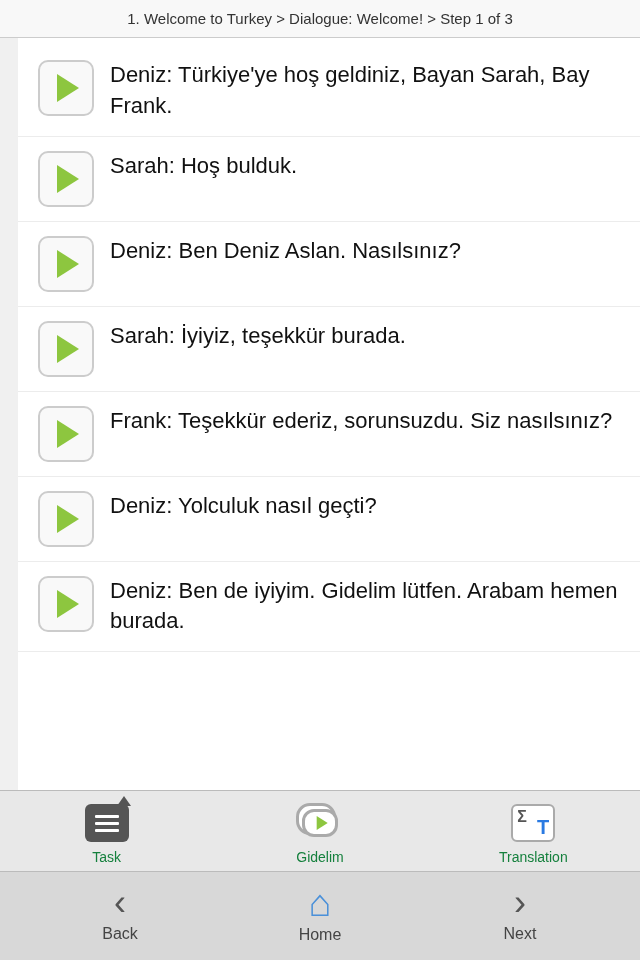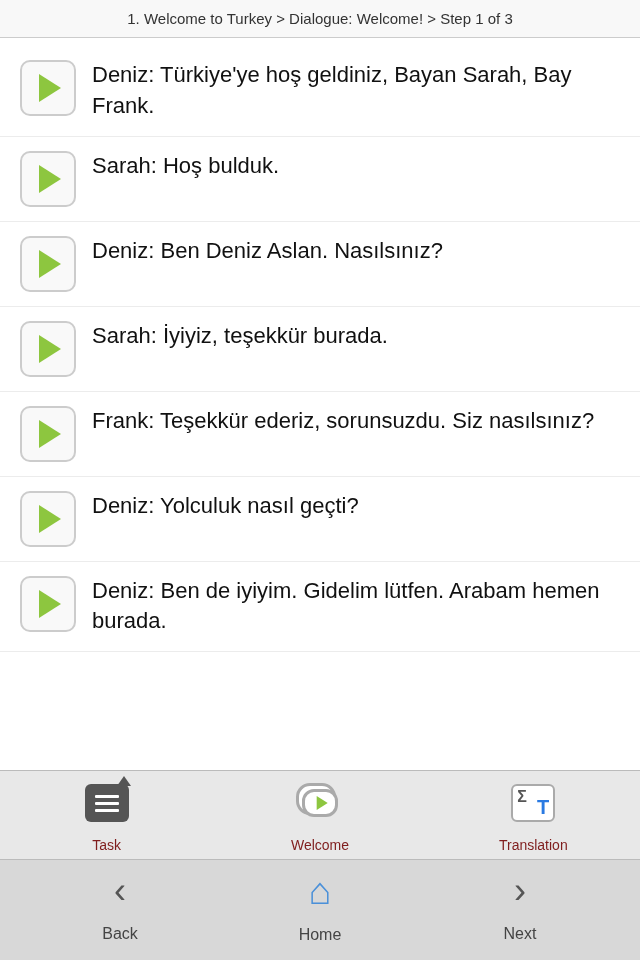--- a/index.html
+++ b/index.html
@@ -24,20 +24,21 @@
       color: #333;
       flex-shrink: 0;
     }
 
     
     #dialogue-area {
       flex: 1;
       overflow-y: auto;
       background: #ffffff;
       padding: 8px 0;
+      margin-left: 18px;
     }
 
     .dialogue-row {
       display: flex;
       flex-direction: row;
       align-items: flex-start;
       padding: 14px 16px;
       border-bottom: 1px solid #ececec;
     }
 
@@ -104,22 +105,22 @@
       width: 52px;
       height: 48px;
       display: flex;
       align-items: center;
       justify-content: center;
       position: relative;
     }
 
     .tab-label {
       font-size: 14px;
-      color: #7f1d1d;
-      margin-top: 10px;
+      color: #15803d;
+      margin-top: 2px;
     }
 
     
     .task-icon-box {
       background: #555;
       border-radius: 6px;
       width: 44px;
       height: 38px;
       display: flex;
       align-items: center;
@@ -245,21 +246,21 @@
 
     .nav-home-icon {
       font-size: 38px;
       color: #4a90d9;
       line-height: 1;
     }
 
     .nav-label {
       font-size: 16px;
       color: #444;
-      margin-top: 16px;
+      margin-top: 4px;
     }
   </style>
 </head>
 <body>
 
 <div id="breadcrumb-bar">
   <span>1. Welcome to Turkey &gt; Dialogue: Welcome! &gt; Step 1 of 3</span>
 </div>
 
 <div id="dialogue-area">
@@ -339,21 +340,21 @@
 
   <div class="tab-item">
     <div class="tab-icon-area">
       <div class="dialogue-bubble">
         <div class="bubble-outer"></div>
         <div class="bubble-inner">
           <div class="play-inner"></div>
         </div>
       </div>
     </div>
-    <span class="tab-label">Welcome</span>
+    <span class="tab-label">Gidelim</span>
   </div>
 
   <div class="tab-item">
     <div class="tab-icon-area">
       <div class="translation-icon">
         <span class="sigma-char">Σ</span>
         <span class="t-char">T</span>
       </div>
     </div>
     <span class="tab-label">Translation</span>

